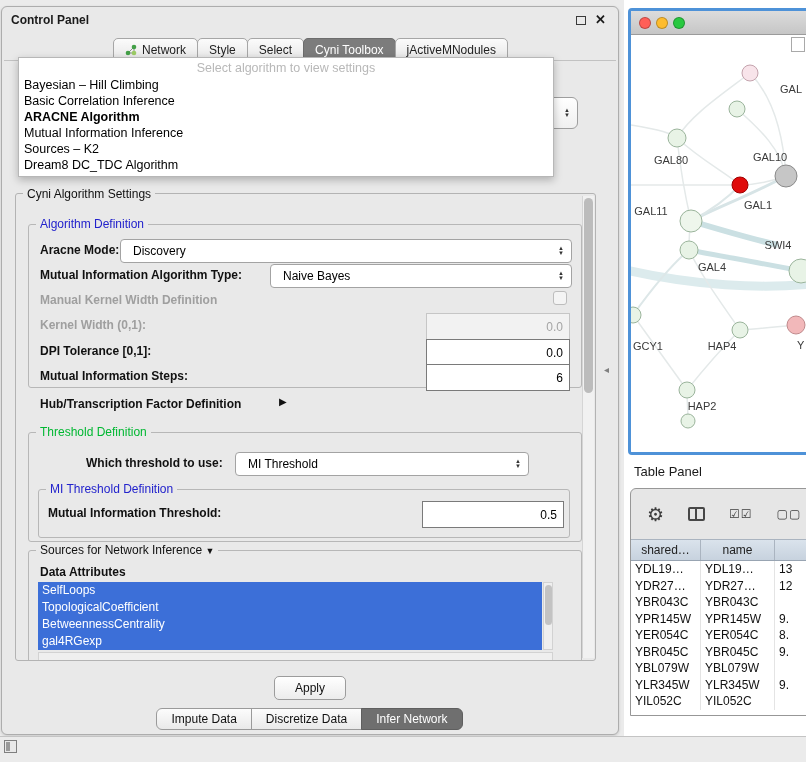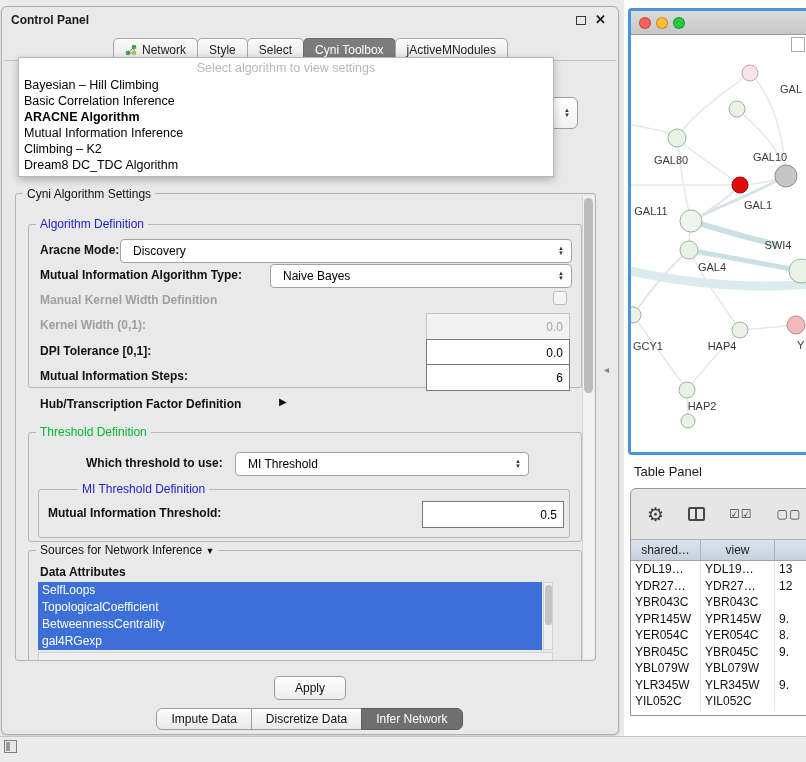--- a/index.html
+++ b/index.html
@@ -145,21 +145,21 @@
           <span>▼</span>
       </span>
     </div>
 
     <div class="abs popup">
       <div class="ph">Select algorithm to view settings</div>
       <div class="it">Bayesian – Hill Climbing</div>
       <div class="it">Basic Correlation Inference</div>
       <div class="it bold">ARACNE Algorithm</div>
       <div class="it">Mutual Information Inference</div>
-      <div class="it">Climbing – K2</div>
+      <div class="it">Sources – K2</div>
       <div class="it">Dream8 DC_TDC Algorithm</div>
     </div>
 
     <div class="abs settings-title">Cyni Algorithm Settings</div>
     <div class="abs settings-box">
 
       <div class="group" style="left:12px;top:30px;width:554px;height:164px;"></div>
       <span class="gtitle blue" style="left:20px;top:23px;">Algorithm Definition</span>
 
       <span class="lbl" style="left:24px;top:49px;">Aracne Mode:</span>
@@ -207,21 +207,21 @@
       <span class="lbl" style="left:70px;top:262px;">Which threshold to use:</span>
       <div class="combo" style="left:219px;top:258px;width:294px;">
         <span>MI Threshold</span>
         <span class="stepper">
             <span>▲</span>
             <span>▼</span>
           </span>
       </div>
 
       <div class="group" style="left:22px;top:295px;width:532px;height:49px;"></div>
-      <span class="gtitle blue" style="left:30px;top:288px;margin-left:32px;">MI Threshold Definition</span>
+      <span class="gtitle blue" style="left:30px;top:288px;">MI Threshold Definition</span>
       <span class="lbl" style="left:32px;top:312px;">Mutual Information Threshold:</span>
       <div class="field" style="left:406px;top:307px;width:142px;">
         <span>0.5</span>
       </div>
 
       <div class="group" style="left:12px;top:356px;width:554px;height:120px;"></div>
       <span class="gtitle" style="left:20px;top:349px;"><span>Sources for Network Inference</span> <span class="tri" style="font-size:9px;">▼</span></span>
 
       <span class="lbl" style="left:24px;top:371px;">Data Attributes</span>
       <div class="abs" style="left:22px;top:388px;width:504px;">
@@ -317,21 +317,21 @@
   <div class="abs tp-title">Table Panel</div>
   <div class="abs table-win">
     <div class="tp-toolbar">
       <span class="gear">⚙</span>
       <span class="colicon"></span>
       <span class="pair">☑☑</span>
       <span class="pair">▢▢</span>
     </div>
     <div class="thead">
       <div class="c1">shared…</div>
-      <div class="c2">view</div>
+      <div class="c2">name</div>
       <div class="c3"></div>
     </div>
     <div class="tbody">
       <div class="trow">
           <div class="c1">YDL19…</div>
           <div class="c2">YDL19…</div>
           <div class="c3">13</div>
         </div>
       <div class="trow">
           <div class="c1">YDR27…</div>

